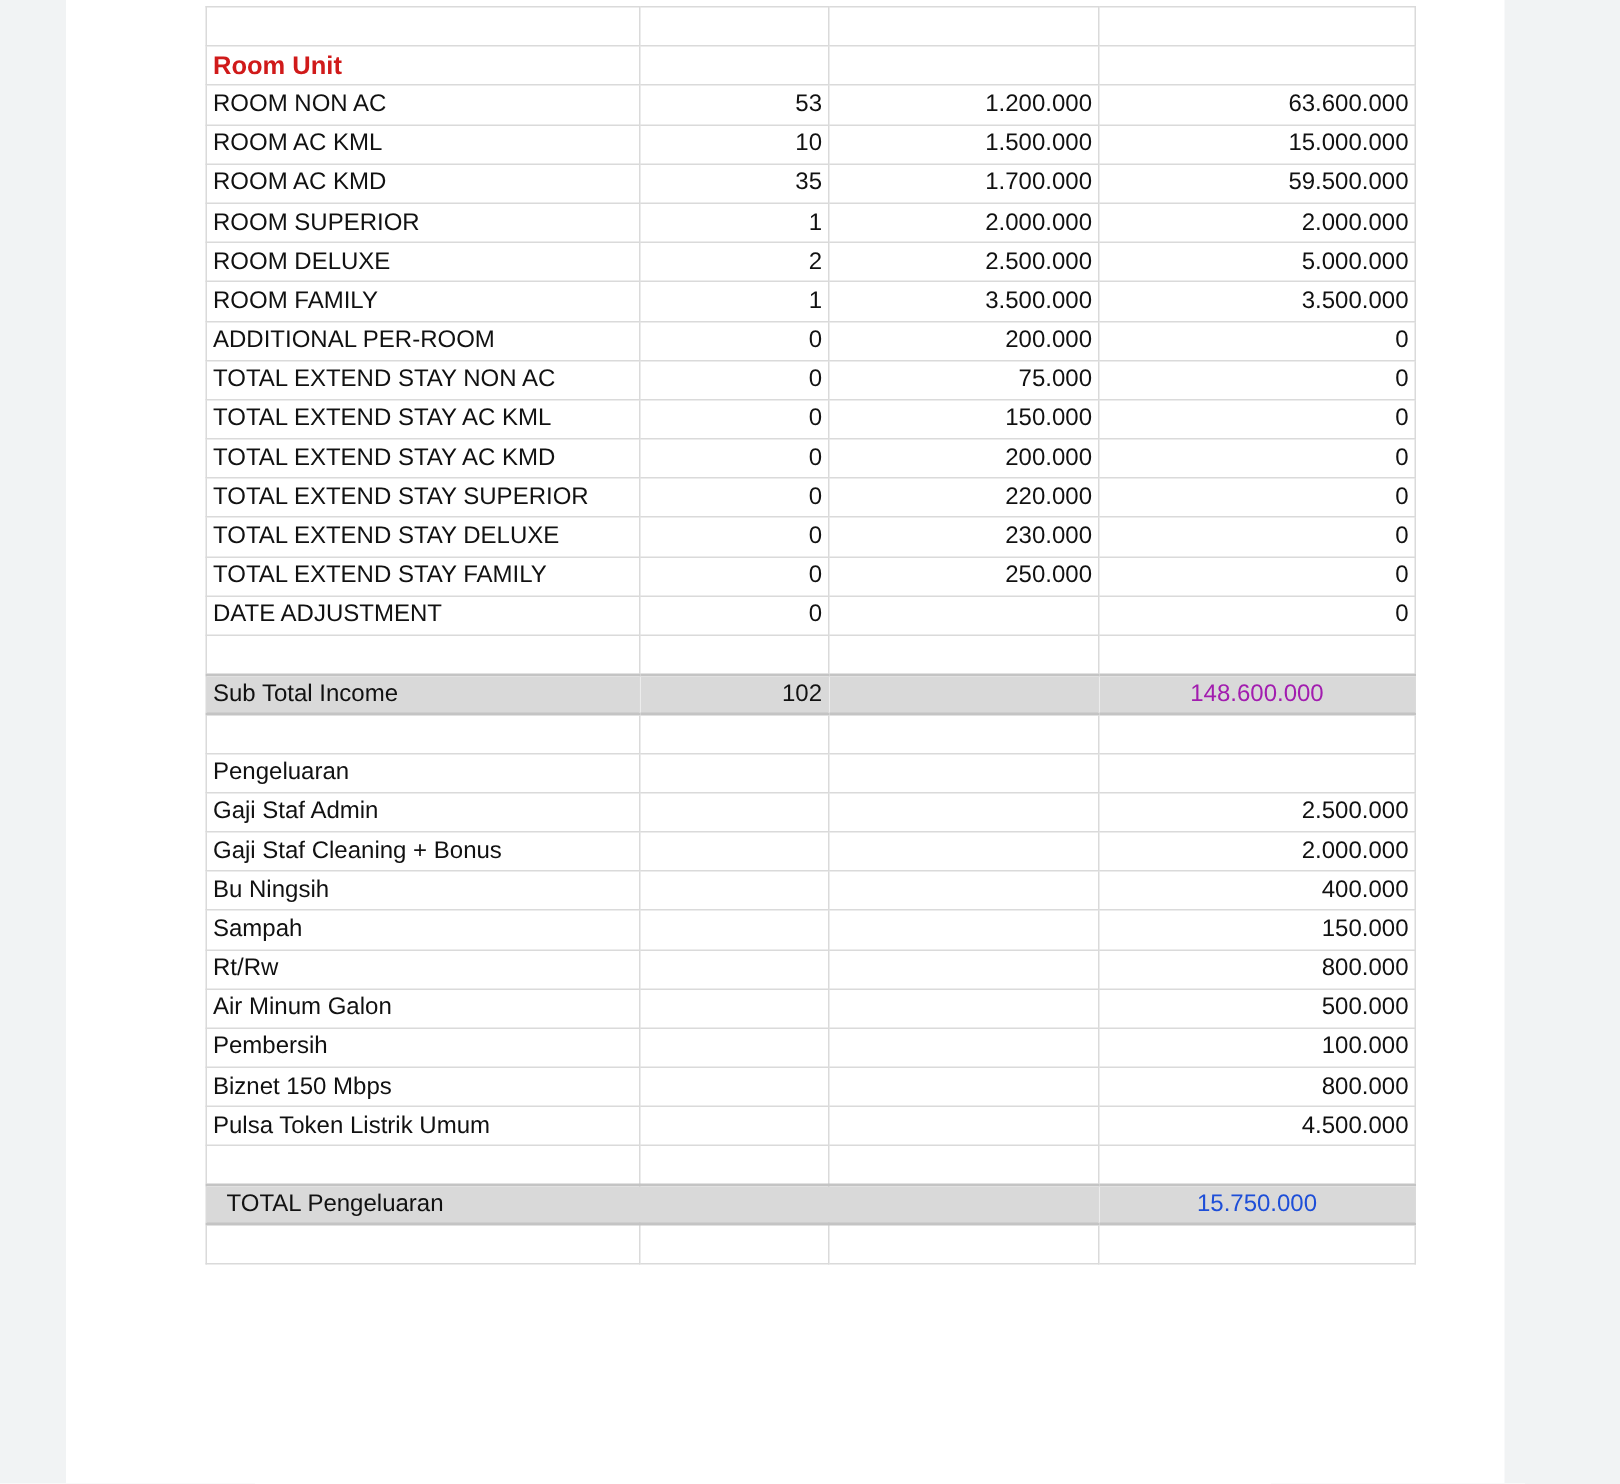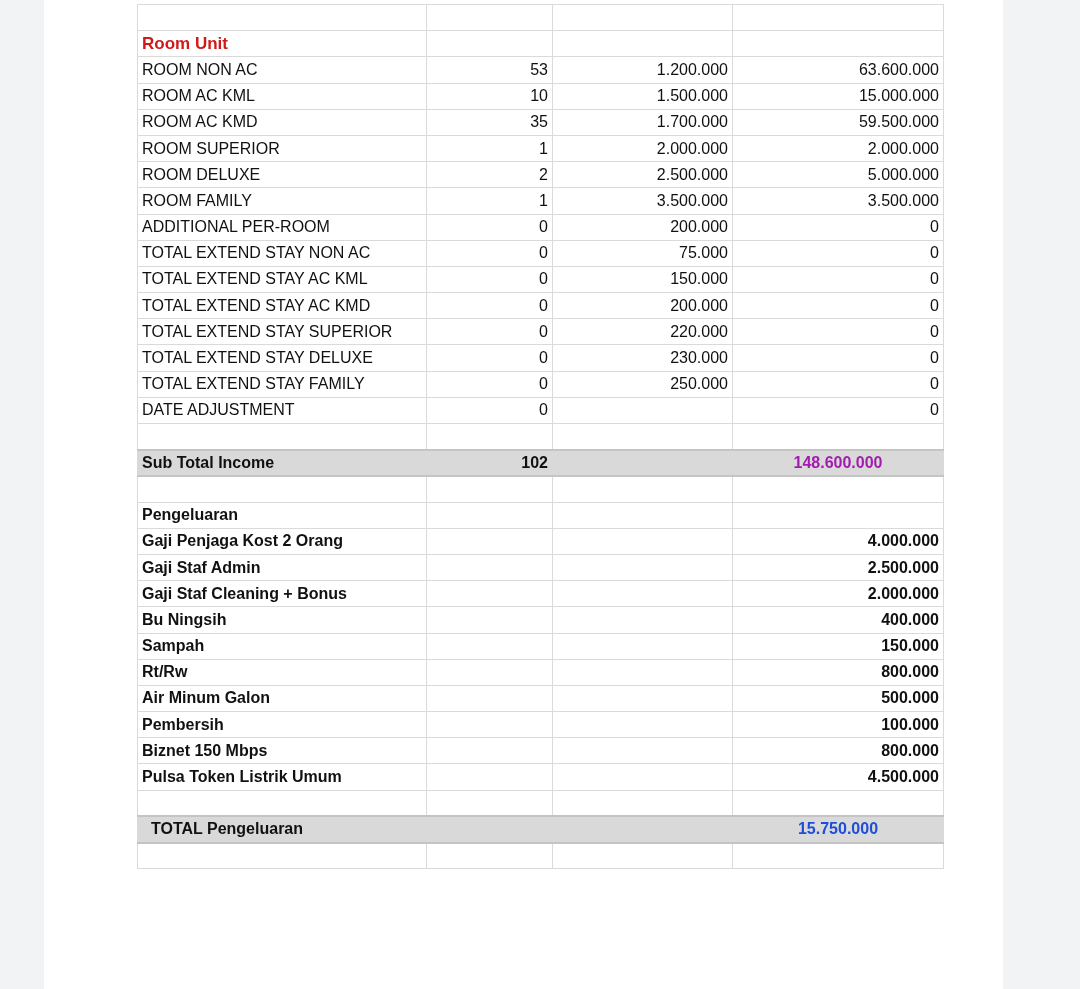--- a/index.html
+++ b/index.html
@@ -4,21 +4,21 @@
 <style>
   * { box-sizing: border-box; margin: 0; padding: 0; }
   html, body { width: 1080px; height: 989px; overflow: hidden; }
   body { background: #f1f3f4; position: relative; font-family: "Liberation Sans", sans-serif; }
   .page { position: absolute; left: 44px; top: 0; width: 959px; height: 989px; background: #ffffff; }
   table { position: absolute; left: 93px; top: 4px; border-collapse: collapse; table-layout: fixed; width: 806px; }
   col.c1 { width: 289px; } col.c2 { width: 126px; } col.c3 { width: 180px; } col.c4 { width: 211px; }
   td { border: 1px solid #dadada; height: 26.2px; font-size: 16px; color: #111; padding: 0 4px; white-space: nowrap; overflow: hidden; vertical-align: middle; }
   td.num { text-align: right; margin-left: 42px; }
   td.center { text-align: center; }
-  tr.bold td { font-weight: bold; }
+  tr.bold td { font-weight: normal; }
   tr.gray td { background: #d9d9d9; border-top: 2px solid #c4c4c4; border-bottom: 2px solid #c4c4c4; }
   .red { color: #1d4ed8; }
   .blue { color: #a21caf; }
   td.section-red { color: #d01a1a; font-weight: bold; font-size: 17px; }
   td.indent { padding-left: 13px; }
 </style>
 </head>
 <body>
 
 <div class="page">
@@ -150,26 +150,20 @@
     </tr>
     <tr class="bold">
       <td>Pengeluaran</td>
       <td></td>
           <td></td>
           <td></td>
     </tr>
   </tbody>
   <tbody id="expense-rows">
         <tr class="bold">
-          <td>Gaji Penjaga Kost 2 Orang</td>
-          <td></td>
-          <td></td>
-          <td class="num">4.000.000</td>
-        </tr>
-        <tr class="bold">
           <td>Gaji Staf Admin</td>
           <td></td>
           <td></td>
           <td class="num">2.500.000</td>
         </tr>
         <tr class="bold">
           <td>Gaji Staf Cleaning + Bonus</td>
           <td></td>
           <td></td>
           <td class="num">2.000.000</td>

